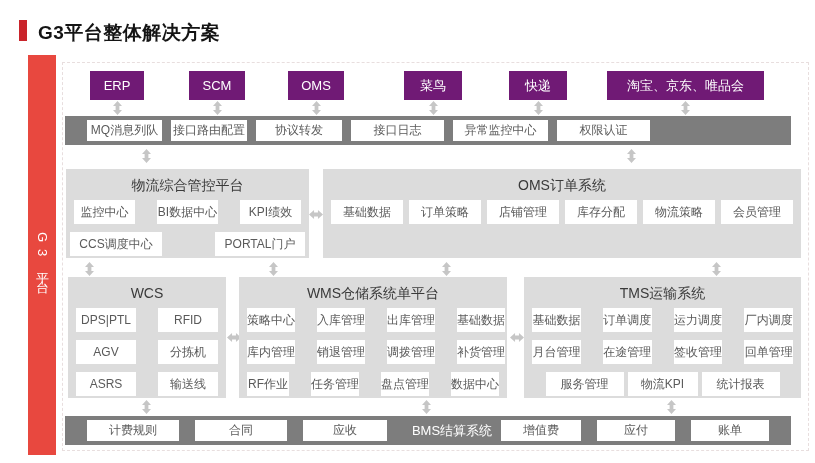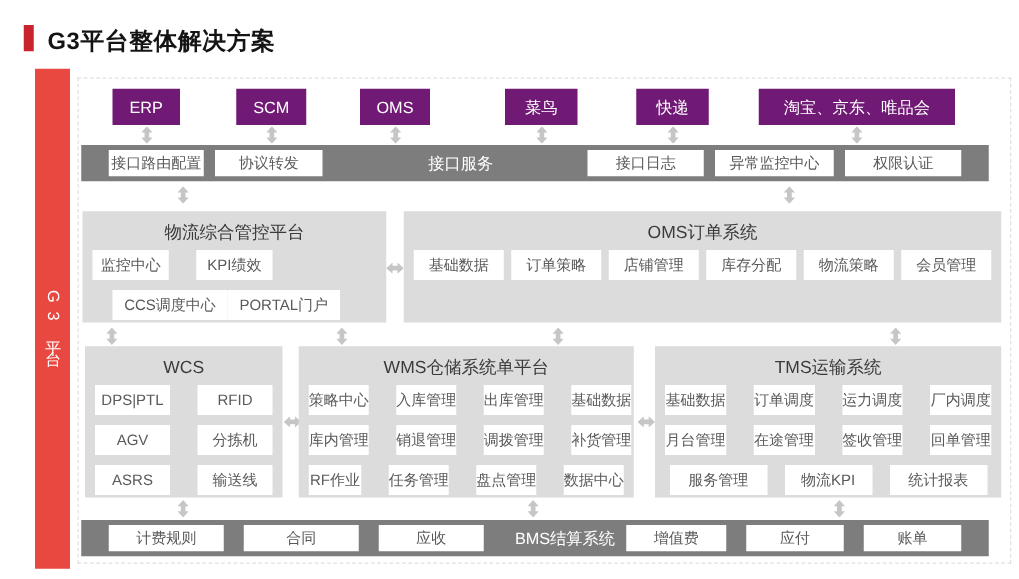--- a/index.html
+++ b/index.html
@@ -72,22 +72,22 @@
   .stitle { text-align: center; font-size: 14px; color: #3a3a3a; height: 20px; line-height: 20px; margin-bottom: 5px; white-space: nowrap; }
   .grid { display: grid; gap: 22px; padding: 0 8px; margin-bottom: 8px; }
   .g2 { grid-template-columns: repeat(2, 1fr); }
   .g3 { grid-template-columns: repeat(3, 1fr); }
   .g4 { grid-template-columns: repeat(4, 1fr); }
   .g6 { grid-template-columns: repeat(6, 1fr); gap: 6px; }
   .cell {
     background: #fff; color: #5a5a5a; font-size: 12px; height: 24px;
     display: flex; align-items: center; justify-content: center; white-space: nowrap;
   }
-  .rowflex { display: flex; justify-content: flex-start; padding: 0 24px; margin-bottom: 8px; }
-  .rowcenter { display: flex; justify-content: center; gap: 14px; padding: 0 8px; }
+  .rowflex { display: flex; justify-content: space-between; padding: 0 4px; margin-bottom: 8px; }
+  .rowcenter { display: flex; justify-content: center; gap: 4px; padding: 0 8px; }
 
   
   .sec-control { left: 3px;   top: 106px; width: 243px; height: 89px; }
   .sec-oms     { left: 260px; top: 106px; width: 478px; height: 89px; }
   .sec-wcs     { left: 5px;   top: 214px; width: 158px; height: 121px; }
   .sec-wms     { left: 176px; top: 214px; width: 268px; height: 121px; }
   .sec-tms     { left: 461px; top: 214px; width: 277px; height: 121px; }
 </style>
 </head>
 <body>
@@ -111,35 +111,36 @@
   <div class="sysbtn" style="left:544px;width:157px">淘宝、京东、唯品会</div>
 
   <div class="varrow" style="left:50px;top:38px"></div>
   <div class="varrow" style="left:150px;top:38px"></div>
   <div class="varrow" style="left:249px;top:38px"></div>
   <div class="varrow" style="left:366px;top:38px"></div>
   <div class="varrow" style="left:471px;top:38px"></div>
   <div class="varrow" style="left:618px;top:38px"></div>
 
   <div class="darkbar bar-top">
+    <div class="bbox" style="width:75px">MQ消息列队</div>
     <div class="bbox" style="width:76px">接口路由配置</div>
     <div class="bbox" style="width:86px">协议转发</div>
-    <div class="blabel">接口服务</div>
     <div class="bbox" style="width:93px;margin-right:9px">接口日志</div>
     <div class="bbox" style="width:95px;margin-right:9px">异常监控中心</div>
     <div class="bbox" style="width:93px">权限认证</div>
   </div>
 
   <div class="varrow" style="left:79px;top:86px"></div>
   <div class="varrow" style="left:564px;top:86px"></div>
 
   <div class="section sec-control">
     <div class="stitle">物流综合管控平台</div>
     <div class="grid g3">
       <div class="cell">监控中心</div>
+      <div class="cell">BI数据中心</div>
       <div class="cell">KPI绩效</div>
     </div>
     <div class="rowflex">
       <div class="cell" style="width:92px">CCS调度中心</div>
       <div class="cell" style="width:90px">PORTAL门户</div>
     </div>
   </div>
 
   <div class="harrow" style="left:246px;top:147px"></div>
 

